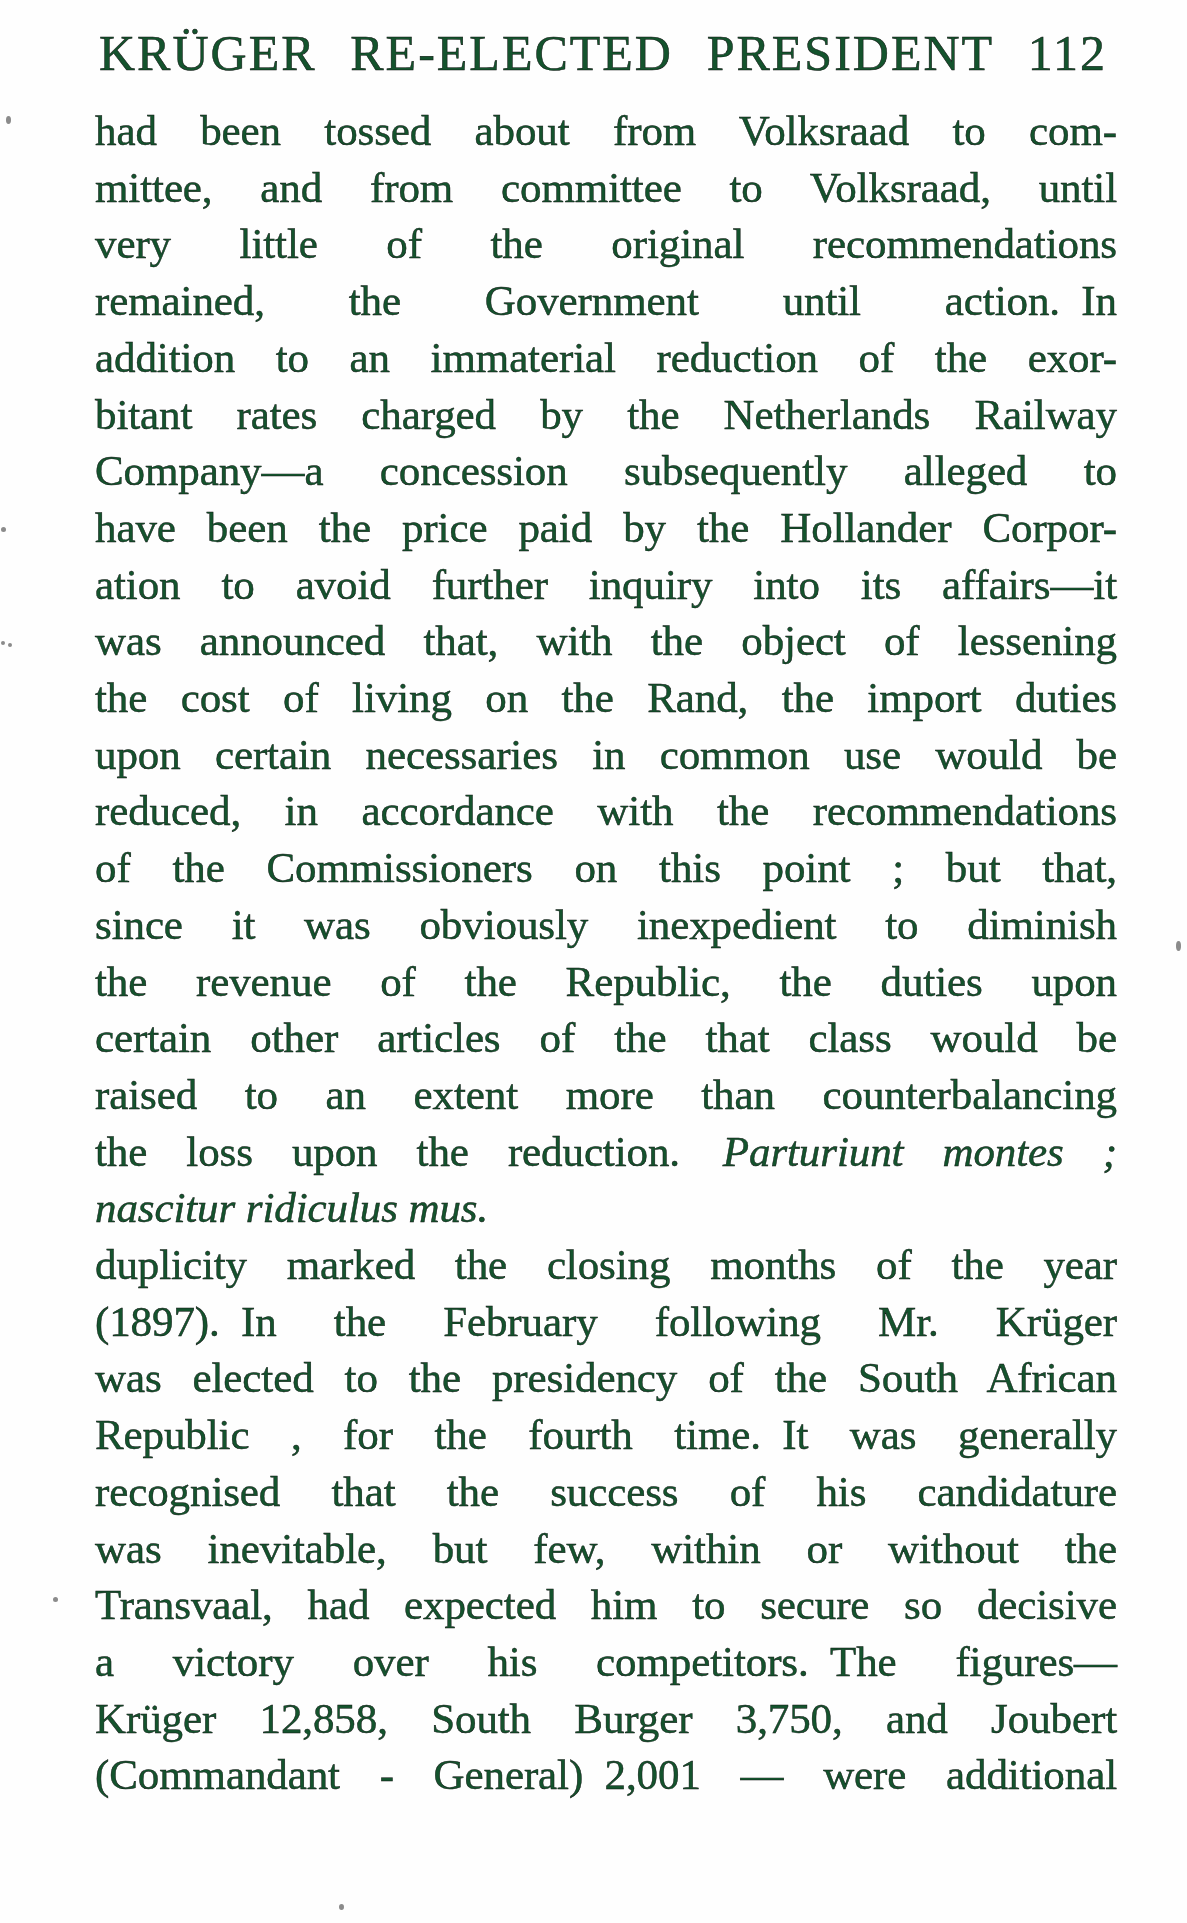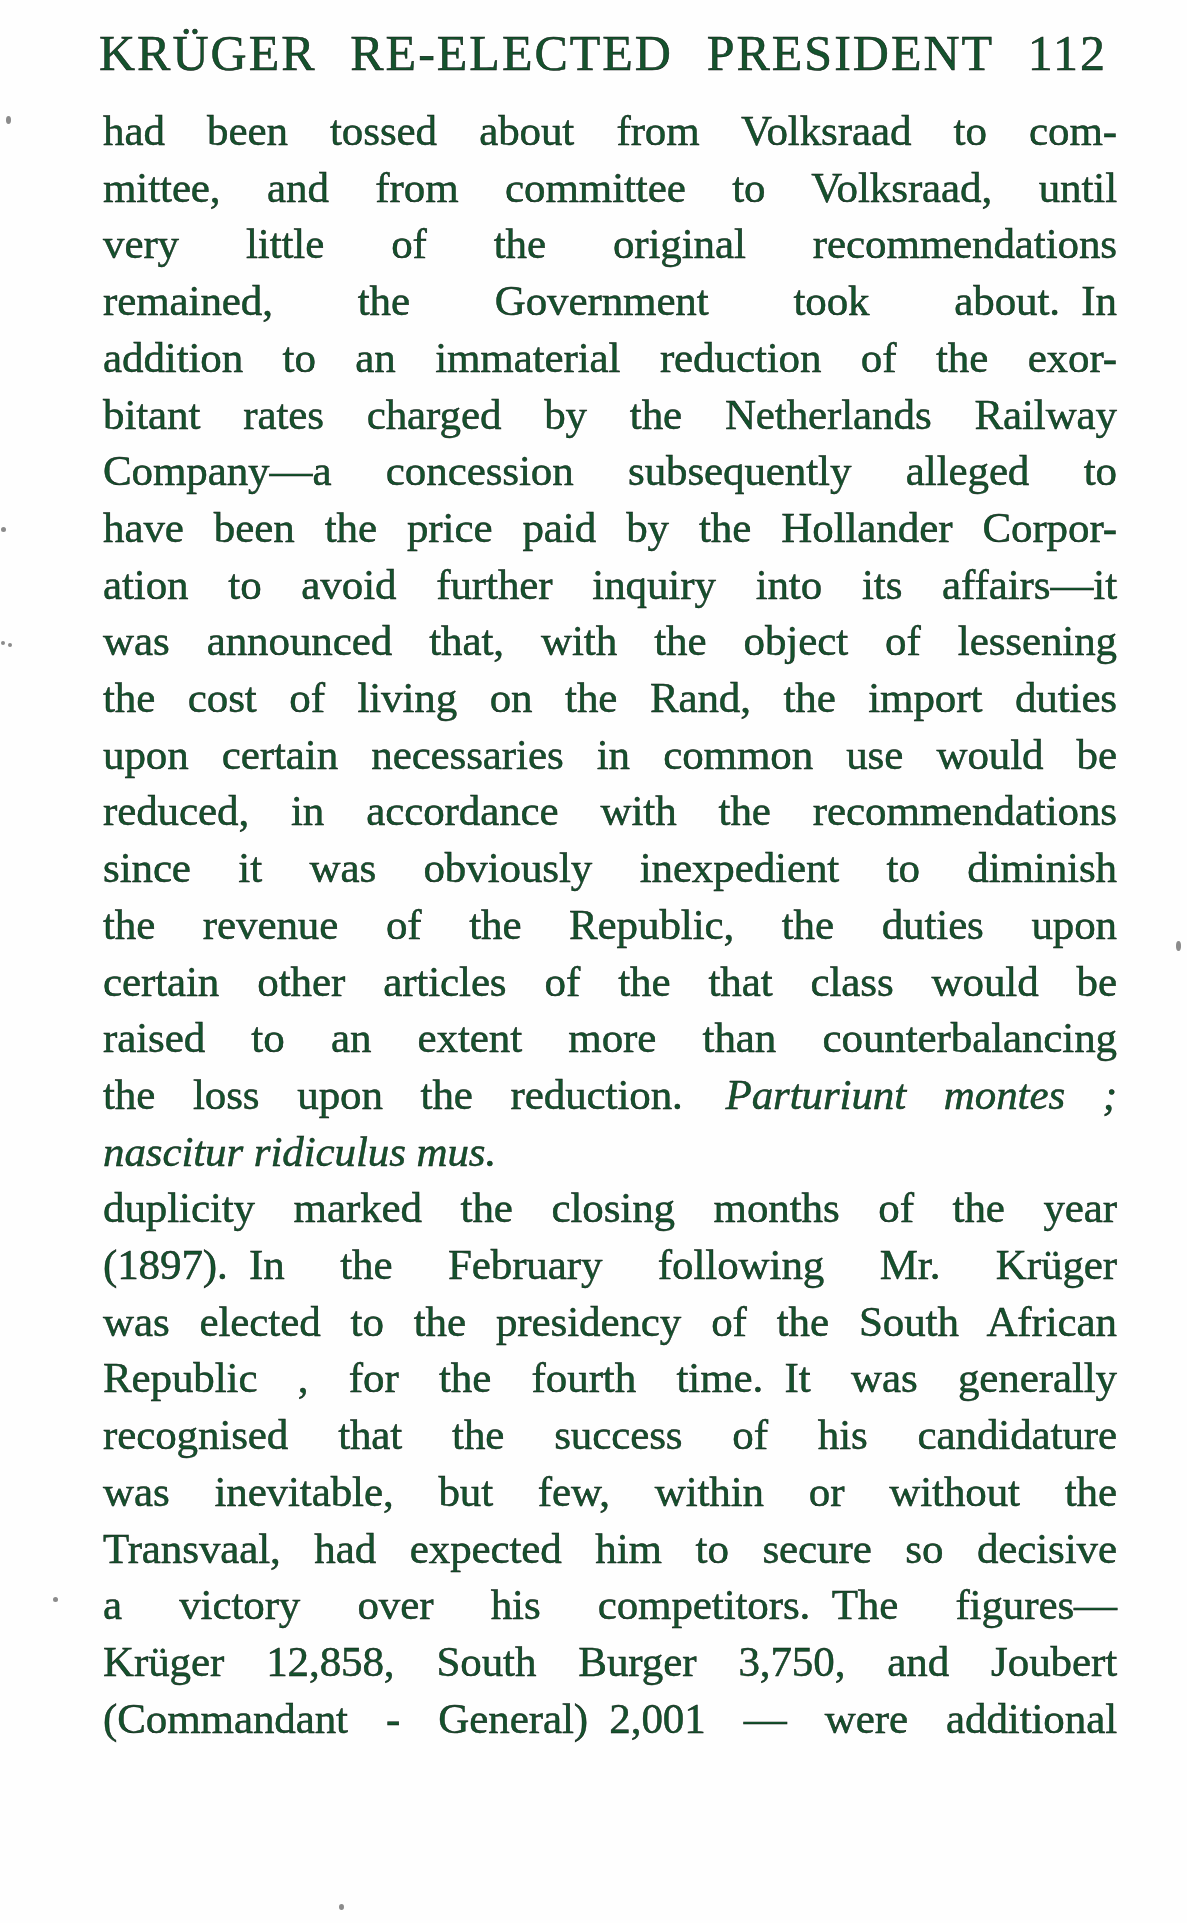--- a/index.html
+++ b/index.html
@@ -28,21 +28,21 @@
   .textblock {
     position: absolute;
     left: 95px;
     top: 103px;
     width: 1022px;
     font-size: 43px;
     line-height: 56.7px;
     letter-spacing: -0.1px;
     -webkit-text-stroke: 0.45px #111;
   }
-  .line { text-align: justify; text-align-last: justify; margin-left: 8px; }
+  .line { text-align: justify; text-align-last: justify; }
   .line.left { text-align: left; text-align-last: left; }
   .line.indent { text-indent: 58px; }
   .it { font-style: italic; }
   .artifact {
     position: absolute;
     background: #2b2b2b;
     opacity: 0.55;
     border-radius: 50%;
   }
 </style>
@@ -55,30 +55,31 @@
     <span>KRÜGER</span>
     <span>RE-ELECTED</span>
     <span>PRESIDENT</span>
     <span>112</span>
   </div>
 
   <div class="textblock">
       <div class="line"><span class="">had been tossed about from Volksraad to com-</span></div>
       <div class="line"><span class="">mittee, and from committee to Volksraad, until</span></div>
       <div class="line"><span class="">very little of the original recommendations</span></div>
-      <div class="line"><span class="">remained, the Government took about. In</span></div>
+      <div class="line"><span class="">remained, the Government until action. In</span></div>
       <div class="line"><span class="">addition to an immaterial reduction of the exor-</span></div>
       <div class="line"><span class="">bitant rates charged by the Netherlands Railway</span></div>
       <div class="line"><span class="">Company—a concession subsequently alleged to</span></div>
       <div class="line"><span class="">have been the price paid by the Hollander Corpor-</span></div>
       <div class="line"><span class="">ation to avoid further inquiry into its affairs—it</span></div>
       <div class="line"><span class="">was announced that, with the object of lessening</span></div>
       <div class="line"><span class="">the cost of living on the Rand, the import duties</span></div>
       <div class="line"><span class="">upon certain necessaries in common use would be</span></div>
       <div class="line"><span class="">reduced, in accordance with the recommendations</span></div>
+      <div class="line"><span class="">of the Commissioners on this point ; but that,</span></div>
       <div class="line"><span class="">since it was obviously inexpedient to diminish</span></div>
       <div class="line"><span class="">the revenue of the Republic, the duties upon</span></div>
       <div class="line"><span class="">certain other articles of the that class would be</span></div>
       <div class="line"><span class="">raised to an extent more than counterbalancing</span></div>
       <div class="line"><span class="">the loss upon the reduction.  </span><span class="it">Parturiunt montes ;</span></div>
       <div class="line left"><span class="it">nascitur ridiculus mus.</span></div>
       <div class="line"><span class="">duplicity marked the closing months of the year</span></div>
       <div class="line"><span class="">(1897). In the February following Mr. Krüger</span></div>
       <div class="line"><span class="">was elected to the presidency of the South African</span></div>
       <div class="line"><span class="">Republic , for the fourth time. It was generally</span></div>

